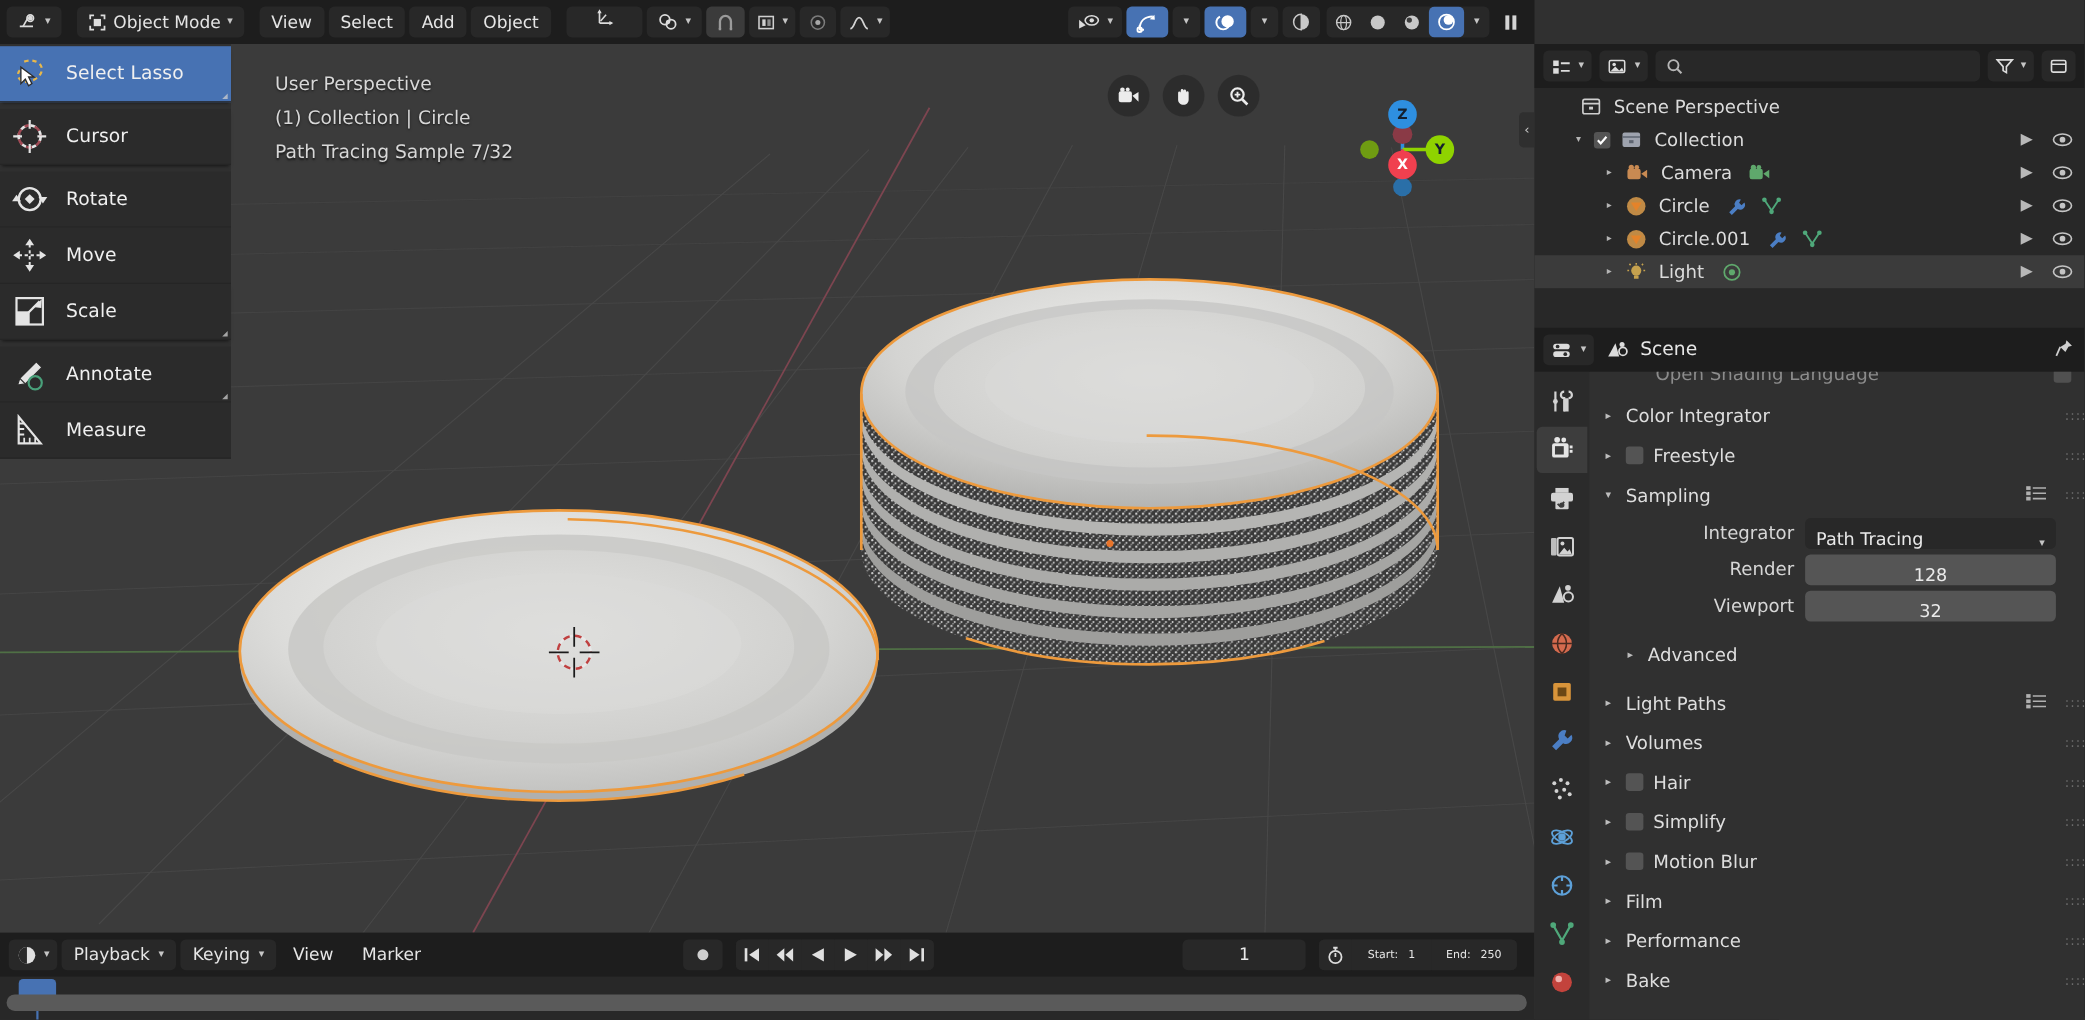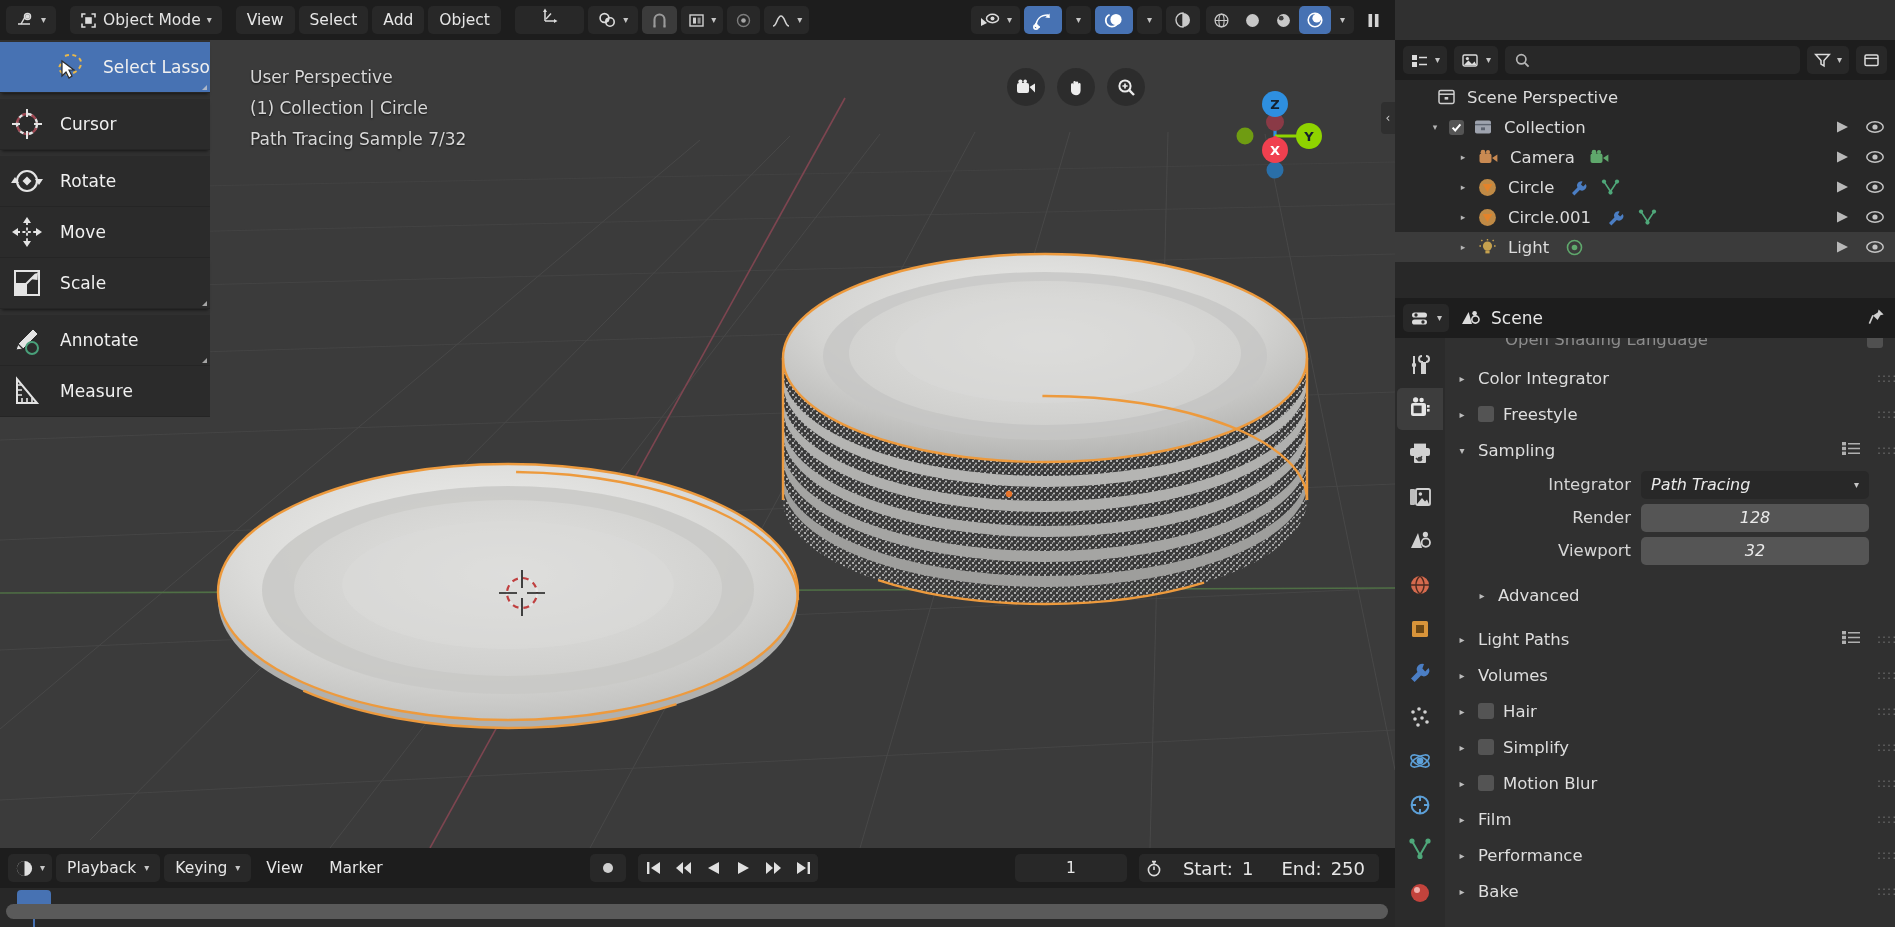--- a/index.html
+++ b/index.html
@@ -24,21 +24,21 @@
   .chev { font-size:10px; color:#c6c6c6; line-height:1; }
   .sep-sm { width:6px; }
 
   .icobox { display:inline-flex; align-items:center; justify-content:center; }
 
   
   .toolbar { position:absolute; left:0; top:40px; width:210px; background:#303030;
     padding-top:2px; z-index:6; }
   .tool { height:51px; display:flex; align-items:center; gap:16px; padding-left:10px;
     background:#2b2b2b; border-bottom:1px solid #252525; cursor:pointer; position:relative; }
-  .tool.active { background:#4772b3;justify-content:flex-end; }
+  .tool.active { background:#4772b3; }
   .tool .tlabel { font-size:17px; color:#f0f0f0; letter-spacing:.1px; }
   .tool.gapafter { margin-bottom:6px; box-shadow:0 3px 3px -2px rgba(0,0,0,.55); }
   .corner { position:absolute; right:3px; bottom:2px; width:0; height:0;
     border-left:5px solid transparent; border-bottom:5px solid #cfcfcf; opacity:.75; }
 
   
   .viewport { position:absolute; left:0; top:40px; width:1395px; height:808px;
     overflow:hidden; background:#3b3b3b;padding-left:12px; }
   .vp-grid { position:absolute; inset:0; }
   .vp-text { position:absolute; left:250px; top:22px; line-height:31px;
@@ -68,21 +68,21 @@
   .tl-playline { position:absolute; left:33px; top:2px; width:2px; height:37px; background:#4772b3; }
   .tl-scroll { position:absolute; left:6px; top:16px; width:1382px; height:15px;
     background:#5a5a5a; border-radius:8px; }
   .playrow { display:flex; gap:0px; background:#282828; border-radius:5px; overflow:hidden; }
   .playbtn { width:30px; height:28px; display:flex; align-items:center;
     justify-content:center; cursor:pointer; background:#282828; }
   .numfield { height:28px; min-width:112px; background:#282828; border-radius:5px;
     display:flex; align-items:center; justify-content:center; font-size:15.5px;
     color:#e8e8e8; cursor:pointer; }
   .rangefield { height:28px; background:#282828; display:flex; align-items:center;
-    gap:9px; padding:0 14px; font-size:18px; cursor:pointer; }
+    gap:9px; padding:0 14px; font-size:10px; cursor:pointer; }
 
   
   .outliner { position:absolute; left:1395px; top:40px; width:500px; height:258px;
     background:#282828; }
   .ol-head { height:40px; background:#1d1d1d; display:flex; align-items:center;
     padding:0 8px; gap:7px; }
   .search { flex:1; height:28px; background:#282828; border-radius:5px; display:flex;
     align-items:center; gap:8px; padding:0 10px; cursor:text; min-width:40px; }
   .search input { background:transparent; border:0; outline:0; color:#e0e0e0;
     font-size:15px; width:100%; font-family:inherit; }
@@ -113,21 +113,21 @@
     font-size:16.5px; color:#dedede; cursor:pointer; position:relative; }
   .tri { width:14px; color:#bdbdbd; font-size:10px; display:flex;
     align-items:center; justify-content:center; }
   .pr-cb { width:16px; height:16px; border-radius:3px; background:#545454; }
   .dots { position:absolute; right:9px; color:#6d6d6d; font-size:12px;
     letter-spacing:1px; line-height:7px; width:9px; word-break:break-all; }
   .lst { position:absolute; right:34px; color:#b0b0b0; }
   .fieldrow { height:33px; display:flex; align-items:center; padding-left:10px; gap:10px; }
   .flabel { font-size:16.5px; color:#d6d6d6; text-align:right; }
   .fctl { height:28px; background:#282828; border-radius:5px; display:flex;
-    align-items:center; padding:0 10px; font-size:16px; color:#eaeaea; cursor:pointer;font-style:italic; }
+    align-items:flex-end; padding:0 10px; font-size:16px; color:#eaeaea; cursor:pointer; }
   .fctl.num { background:#555555; justify-content:center; }
   .fctl.sel2 { justify-content:space-between; }
   .hdr-faint { position:absolute; left:60px; top:-2px; font-size:16.5px;
     color:#a8a8a8; opacity:.85; }
 
   .pin { position:absolute; right:10px; color:#cfcfcf; cursor:pointer; }
 </style>
 </head>
 <body>
 

